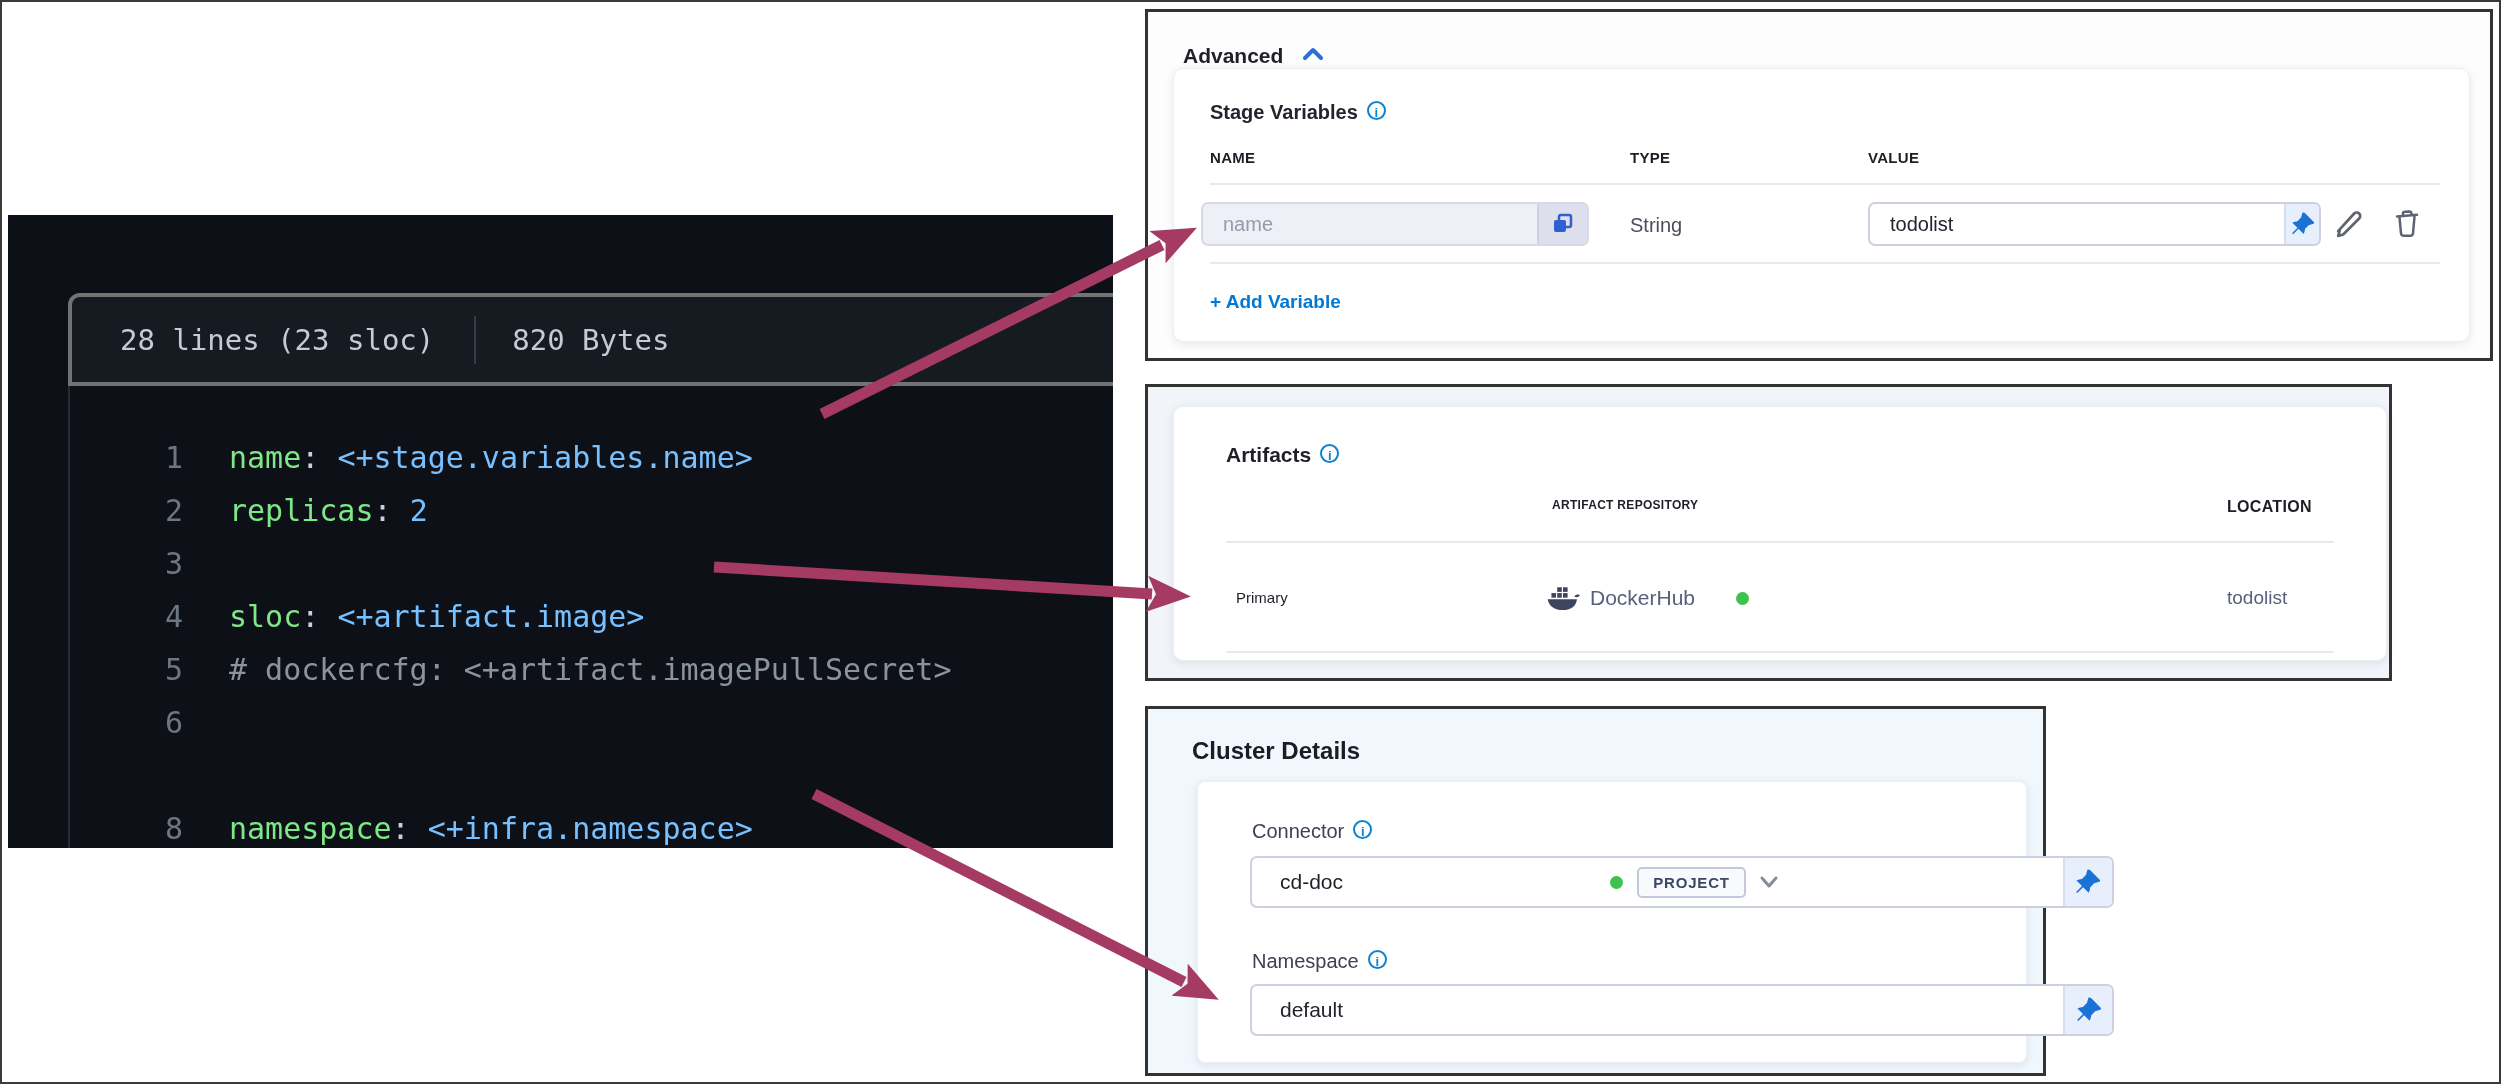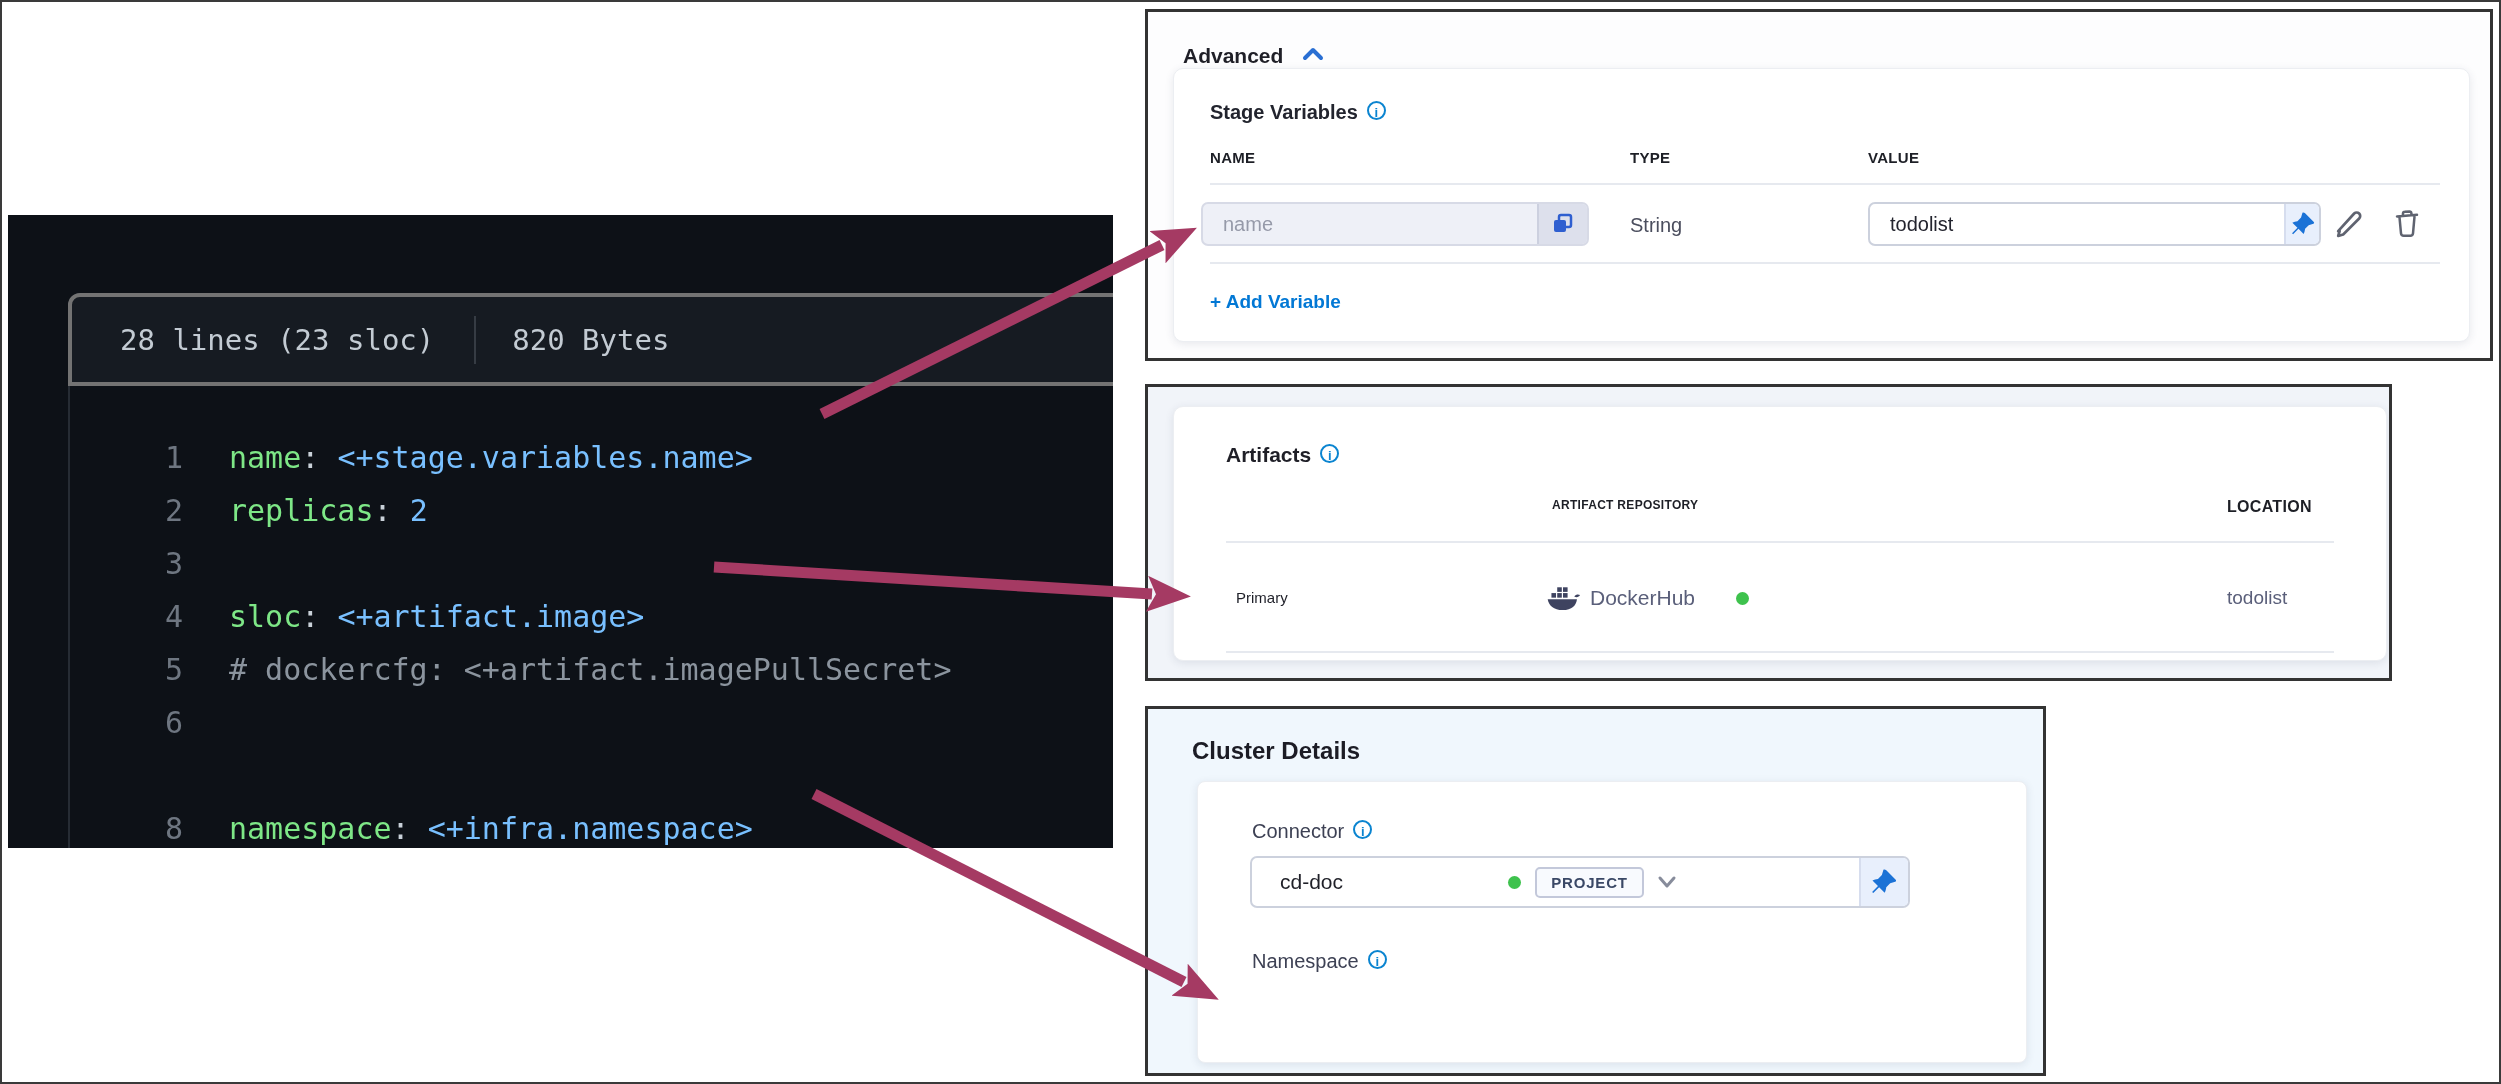--- a/index.html
+++ b/index.html
@@ -59,21 +59,21 @@
   #art{left:1145px;top:384px;width:1247px;height:297px;background:#f1f4f9;}
   #art-card{left:25px;top:19px;width:1212px;height:253px;}
   #art-title{position:absolute;left:52px;top:36px;font-size:21px;font-weight:700;color:#1f1f27;}
   .art-row-item{position:absolute;top:176px;height:30px;line-height:30px;}
 
   
   #clu{left:1145px;top:706px;width:901px;height:370px;background:#f0f7fd;}
   #clu-title{position:absolute;left:44px;top:28px;font-size:24px;font-weight:700;color:#1c1c25;}
   #clu-card{left:49px;top:72px;width:828px;height:280px;border-radius:8px;}
   .clu-label{position:absolute;left:54px;font-size:20px;font-weight:500;color:#3d4154;}
-  .clu-input{left:52px;width:660px;height:52px;}
+  .clu-input{left:52px;width:864px;height:52px;}
   .clu-input .txt{padding-left:28px;font-size:21px;color:#1f2028;}
   .clu-input .suffix{width:47px;}
   #projTag{border:2px solid #c3c8da;border-radius:5px;background:#f8fafe;color:#3a4866;
            font-size:15px;font-weight:700;letter-spacing:.8px;padding:5px 14px;margin:0 12px 0 14px;}
   .dot{width:13px;height:13px;border-radius:50%;background:#3ec24d;}
 
   
   #arrows{position:absolute;left:0;top:0;pointer-events:none;}
 </style>
 </head>
@@ -200,20 +200,28 @@
         <div class="suffix">
           <svg width="26" height="26" viewBox="0 0 16 16">
             <path d="M9.4 0.8 L15.2 6.6 C15.6 7 15.4 7.7 14.9 7.9 L11.8 8.8 L9.4 11.2 C9.2 12.4 9.0 13.6 8.4 14.6 L5.0 11.2 L1.4 14.8 L0.7 14.1 L4.3 10.5 L0.9 7.1 C1.9 6.5 3.1 6.3 4.3 6.1 L6.7 3.7 L7.6 0.6 C7.8 0.1 8.9 0.3 9.4 0.8 Z" fill="#1b72d6"></path>
           </svg>
         </div>
       </div>
 
       <div class="clu-label" style="top:168px">
         <span>Namespace</span><span class="info">i</span>
       </div>
+      <div class="fieldbox clu-input" style="top:202px">
+        <span class="txt">default</span>
+        <div class="suffix">
+          <svg width="26" height="26" viewBox="0 0 16 16">
+            <path d="M9.4 0.8 L15.2 6.6 C15.6 7 15.4 7.7 14.9 7.9 L11.8 8.8 L9.4 11.2 C9.2 12.4 9.0 13.6 8.4 14.6 L5.0 11.2 L1.4 14.8 L0.7 14.1 L4.3 10.5 L0.9 7.1 C1.9 6.5 3.1 6.3 4.3 6.1 L6.7 3.7 L7.6 0.6 C7.8 0.1 8.9 0.3 9.4 0.8 Z" fill="#1b72d6"></path>
+          </svg>
+        </div>
+      </div>
     </div>
   </div>
 
   <svg id="arrows" width="2501" height="1084" viewBox="0 0 2501 1084">
     <defs>
       <marker id="ah" markerUnits="userSpaceOnUse" markerWidth="44" markerHeight="36" refX="5" refY="18" orient="auto">
         <path d="M0 0 L44 18 L0 36 L9 18 Z" fill="#a53a63"></path>
       </marker>
     </defs>
     <line x1="822" y1="414" x2="1162" y2="245" stroke="#a53a63" stroke-width="11" marker-end="url(#ah)"></line>

